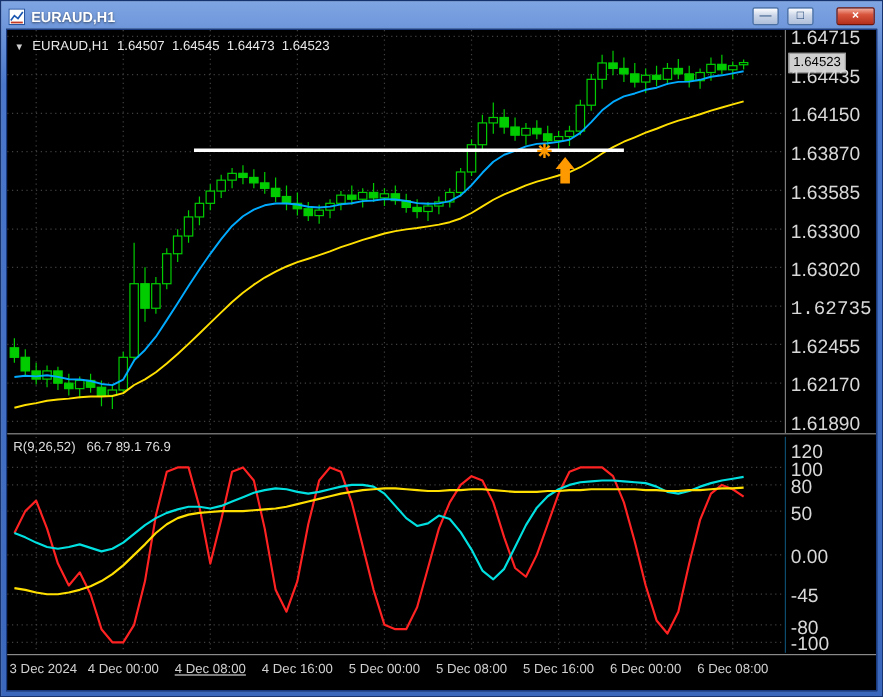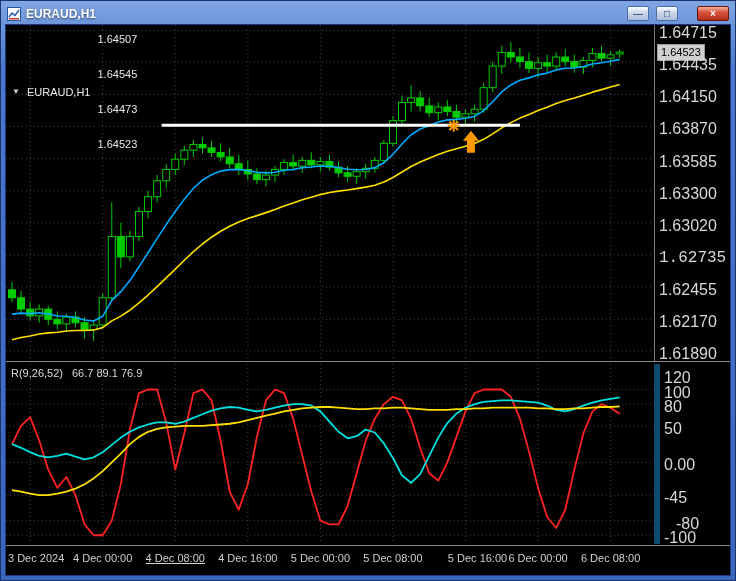--- a/index.html
+++ b/index.html
@@ -16,23 +16,23 @@
   .btn-min,.btn-max{width:22px;background:linear-gradient(#ffffff,#ccd6e8 45%,#aebfda);
           border:1px solid #4b6fa0;color:#123a6e;margin-left:2px;}
   .btn-close{width:32px;background:linear-gradient(#f3b0a0,#d8543c 40%,#b4301c);
           border:1px solid #6e1408;color:#fff;font-weight:bold;margin-left:14px;}
   .client{position:relative;width:726px;height:552px;background:#000;border:1px solid #1a3a80;box-sizing:border-box;}
   .main-svg{position:absolute;left:0;top:0;display:block;}
   .ind-svg{position:absolute;left:0;top:339px;display:block;}
   .symbol-row{position:absolute;left:6px;top:8px;display:flex;align-items:center;gap:7px;
           color:#e8e8e8;font-size:11px;white-space:nowrap;}
   .symbol-row .tri{font-size:8px;color:#cfcfcf;}
-  .ohlc{display:flex;gap:23px;flex-direction:column;}
+  .ohlc{display:flex;gap:6px;}
   .price-axis{position:absolute;left:648px;top:0;width:75px;height:336px;border-left:1px solid #7d7d7d;}
-  .ind-axis{position:absolute;left:648px;top:339px;width:75px;height:180px;border-left:6px solid #0c4a6e;}
+  .ind-axis{position:absolute;left:648px;top:339px;width:75px;height:180px;border-left:1px solid #0c4a6e;}
   .axis-label{position:absolute;left:4px;font-size:16px;color:#d8d8d8;white-space:nowrap;}
   .price-badge{position:absolute;left:2px;background:#cfcfcf;color:#000;font-size:11px;
           line-height:15px;padding:0 3px;border:1px solid #9a9a9a;}
   .pane-sep{position:absolute;left:0;top:336px;width:724px;height:3px;background:#000;border-top:1px solid #8a8a8a;box-sizing:border-box;}
   .ind-label{position:absolute;left:5px;top:342px;color:#dcdcdc;font-size:11px;display:flex;gap:9px;white-space:nowrap;}
   .time-axis{position:absolute;left:0;top:520px;width:724px;height:30px;border-top:1px solid #8a8a8a;box-sizing:border-box;}
   .time-label{position:absolute;top:6px;transform:translateX(-50%);font-size:11px;color:#d0d0d0;white-space:nowrap;}
 </style>
 </head>
 <body>
@@ -274,29 +274,29 @@
       <span>66.7 89.1 76.9</span>
     </div>
 
     <div class="ind-axis" id="ind-axis">
         <span class="axis-label" style="top: 4.93117px;">120</span>
         <span class="axis-label" style="top: 19.5061px;">100</span>
         <span class="axis-label" style="top: 34.081px;">80</span>
         <span class="axis-label" style="top: 55.9433px;">50</span>
         <span class="axis-label" style="top: 92.3806px;">0.00</span>
         <span class="axis-label" style="top: 125.174px;">-45</span>
-        <span class="axis-label" style="top: 150.68px; margin-left: 12px;">-80</span>
+        <span class="axis-label" style="top: 150.68px;">-80</span>
         <span class="axis-label" style="top: 165.255px;">-100</span>
       </div>
 
     <div class="time-axis" id="time-axis">
         <span class="time-label" style="left: 2px; transform: none;">3 Dec 2024</span>
         <span class="time-label" style="left: 96.7px;">4 Dec 00:00</span>
         <span class="time-label" style="left: 169.26px; text-decoration: underline;">4 Dec 08:00</span>
         <span class="time-label" style="left: 241.82px;">4 Dec 16:00</span>
         <span class="time-label" style="left: 314.38px;">5 Dec 00:00</span>
         <span class="time-label" style="left: 386.94px;">5 Dec 08:00</span>
-        <span class="time-label" style="left: 459.5px; margin-left: 12px;">5 Dec 16:00</span>
+        <span class="time-label" style="left: 459.5px;">5 Dec 16:00</span>
         <span class="time-label" style="left: 532.06px;">6 Dec 00:00</span>
         <span class="time-label" style="left: 604.62px;">6 Dec 08:00</span>
       </div>
   </div>
 </div>
 
 </body></html>

